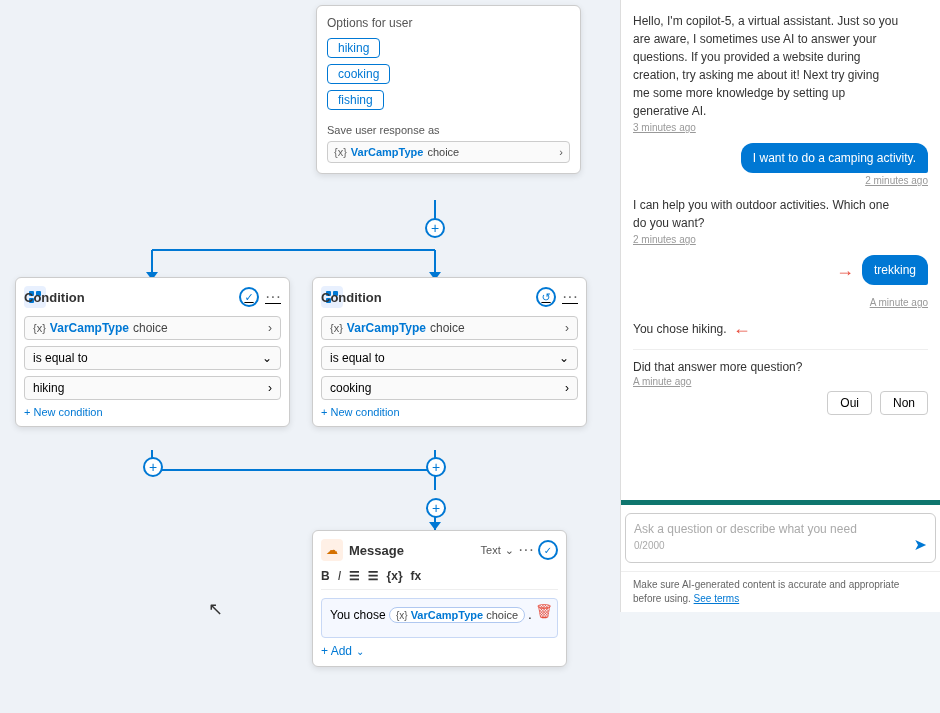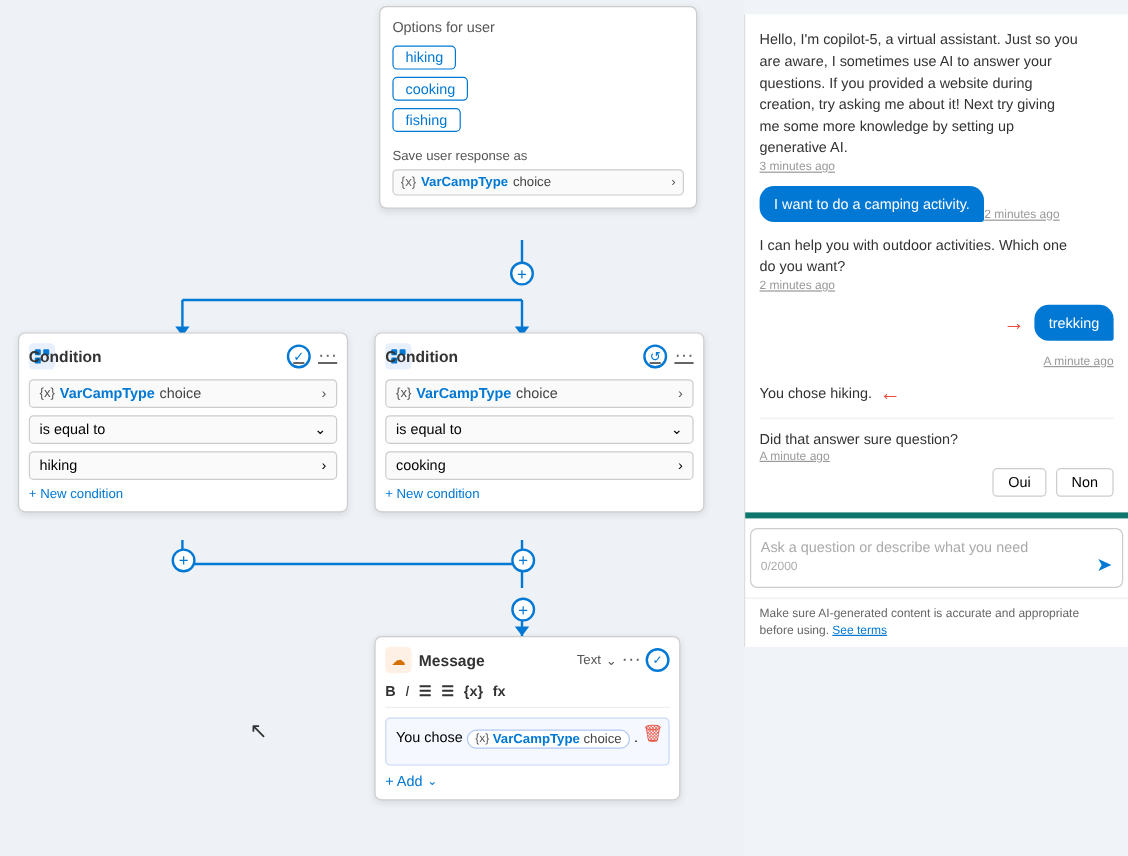--- a/index.html
+++ b/index.html
@@ -10,26 +10,25 @@
       width: 620px;
       height: 713px;
       background: #eef2f7;
       position: relative;
       overflow: hidden;
     }
 
     
     .chat-area {
       width: 320px;
-      height: 527px;
+      height: 612px;
       background: #ffffff;
       border-left: 1px solid #ddd;
       display: flex;
       flex-direction: column;
-      margin-top: 12px;
     }
 
     
     .options-node {
       position: absolute;
       top: 5px;
       left: 316px;
       width: 265px;
       background: white;
       border: 1px solid #ccc;
@@ -328,21 +327,21 @@
       background: #0078d4;
       color: white;
       border-radius: 12px 12px 2px 12px;
       padding: 8px 12px;
       font-size: 12px;
       max-width: 85%;
     }
 
     .chat-msg-user-wrap {
       display: flex;
-      flex-direction: row;
+      flex-direction: column;
       align-items: flex-end;
     }
 
     .trekking-bubble-wrap {
       display: flex;
       align-items: center;
       justify-content: flex-end;
       gap: 8px;
     }
     .arrow-icon {
@@ -629,21 +628,21 @@
     </div>
 
     <div class="you-chose-bubble">
       <span>You chose hiking.</span>
       <span class="red-arrow">←</span>
     </div>
 
     <div class="chat-divider"></div>
 
     <div>
-      <div class="feedback-msg">Did that answer sure question?</div>
+      <div class="feedback-msg">Did that answer more question?</div>
       <div class="chat-timestamp">A minute ago</div>
       <div class="feedback-buttons">
         <button class="feedback-btn">Oui</button>
         <button class="feedback-btn">Non</button>
       </div>
     </div>
 
   </div>
 
   <div class="chat-input-area">

